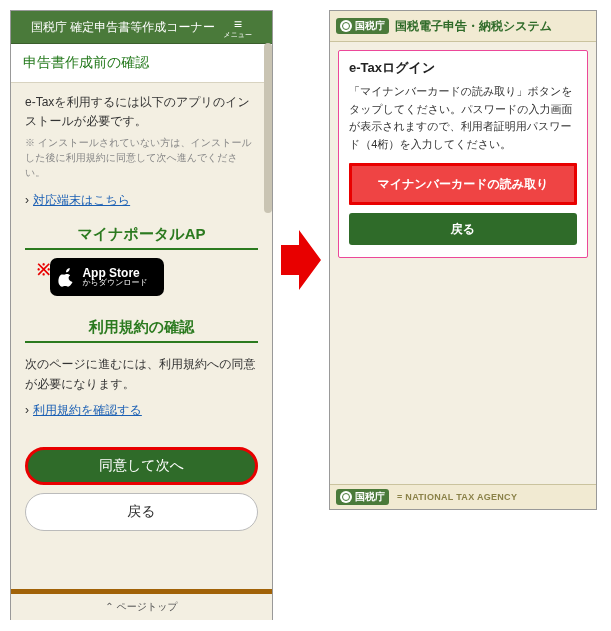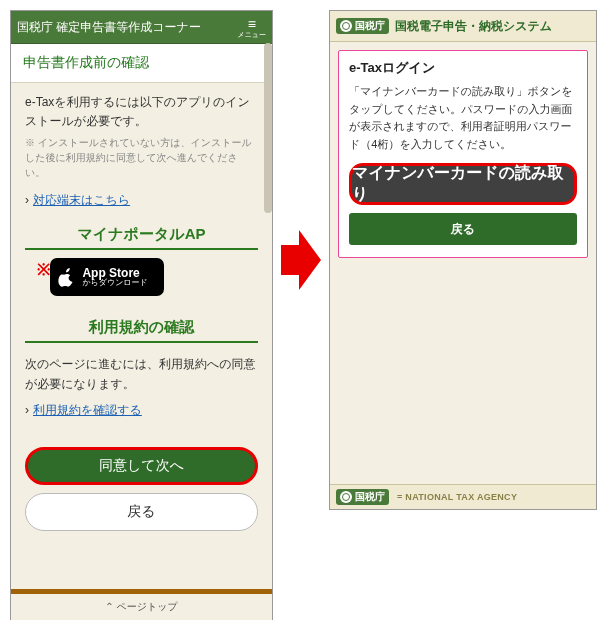--- a/index.html
+++ b/index.html
@@ -35,21 +35,21 @@
     flex-direction: column;
   }
   
   .hdr-left {
     background: #4a7a3a;
     color: #fff;
     height: 32px;
     display: flex;
     align-items: center;
     font-size: 12px;
-    padding: 0 6px;
+    padding: 0 20px;
     justify-content: space-between;
     border-bottom: 1px solid #3a5e2c;
   }
   .hdr-left .menu-box {
     display: flex;
     flex-direction: column;
     align-items: center;
     font-size: 7px;
     line-height: 1;
   }
@@ -267,29 +267,29 @@
     color: #222;
     margin-bottom: 6px;
   }
   .panel-text {
     font-size: 11px;
     line-height: 1.6;
     color: #333;
     margin-bottom: 10px;
   }
   .btn-read {
-    background: #404040;
+    background: #ef4444;
     border: 3px solid #e80000;
     color: #fff;
     height: 36px;
-    border-radius: 14px;
+    border-radius: 1px;
     display: flex;
     align-items: center;
     justify-content: center;
-    font-size: 16px;
+    font-size: 12px;
     font-weight: 600;
     cursor: pointer;
   }
   .btn-back-right {
     background: #2f6b29;
     color: #fff;
     height: 32px;
     border-radius: 3px;
     display: flex;
     align-items: center;

